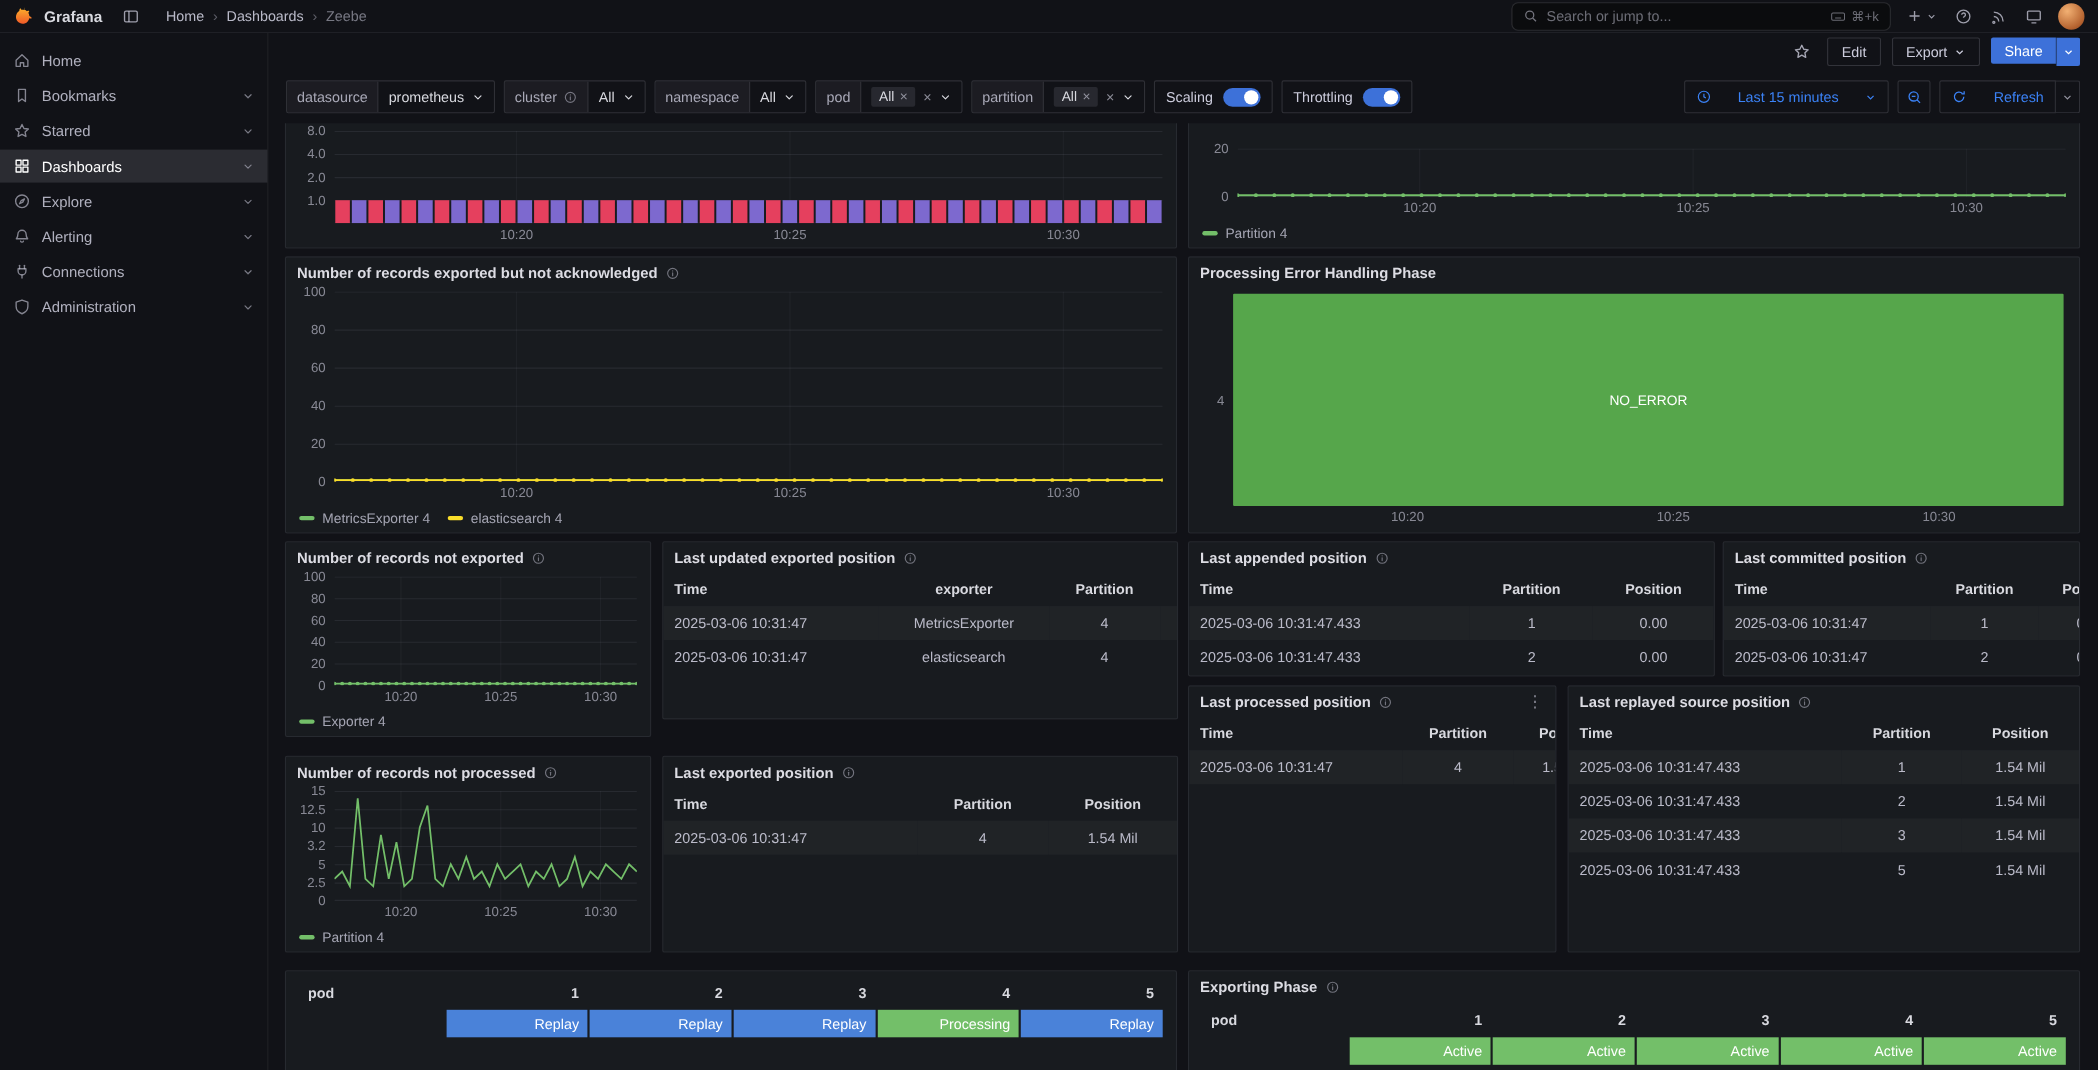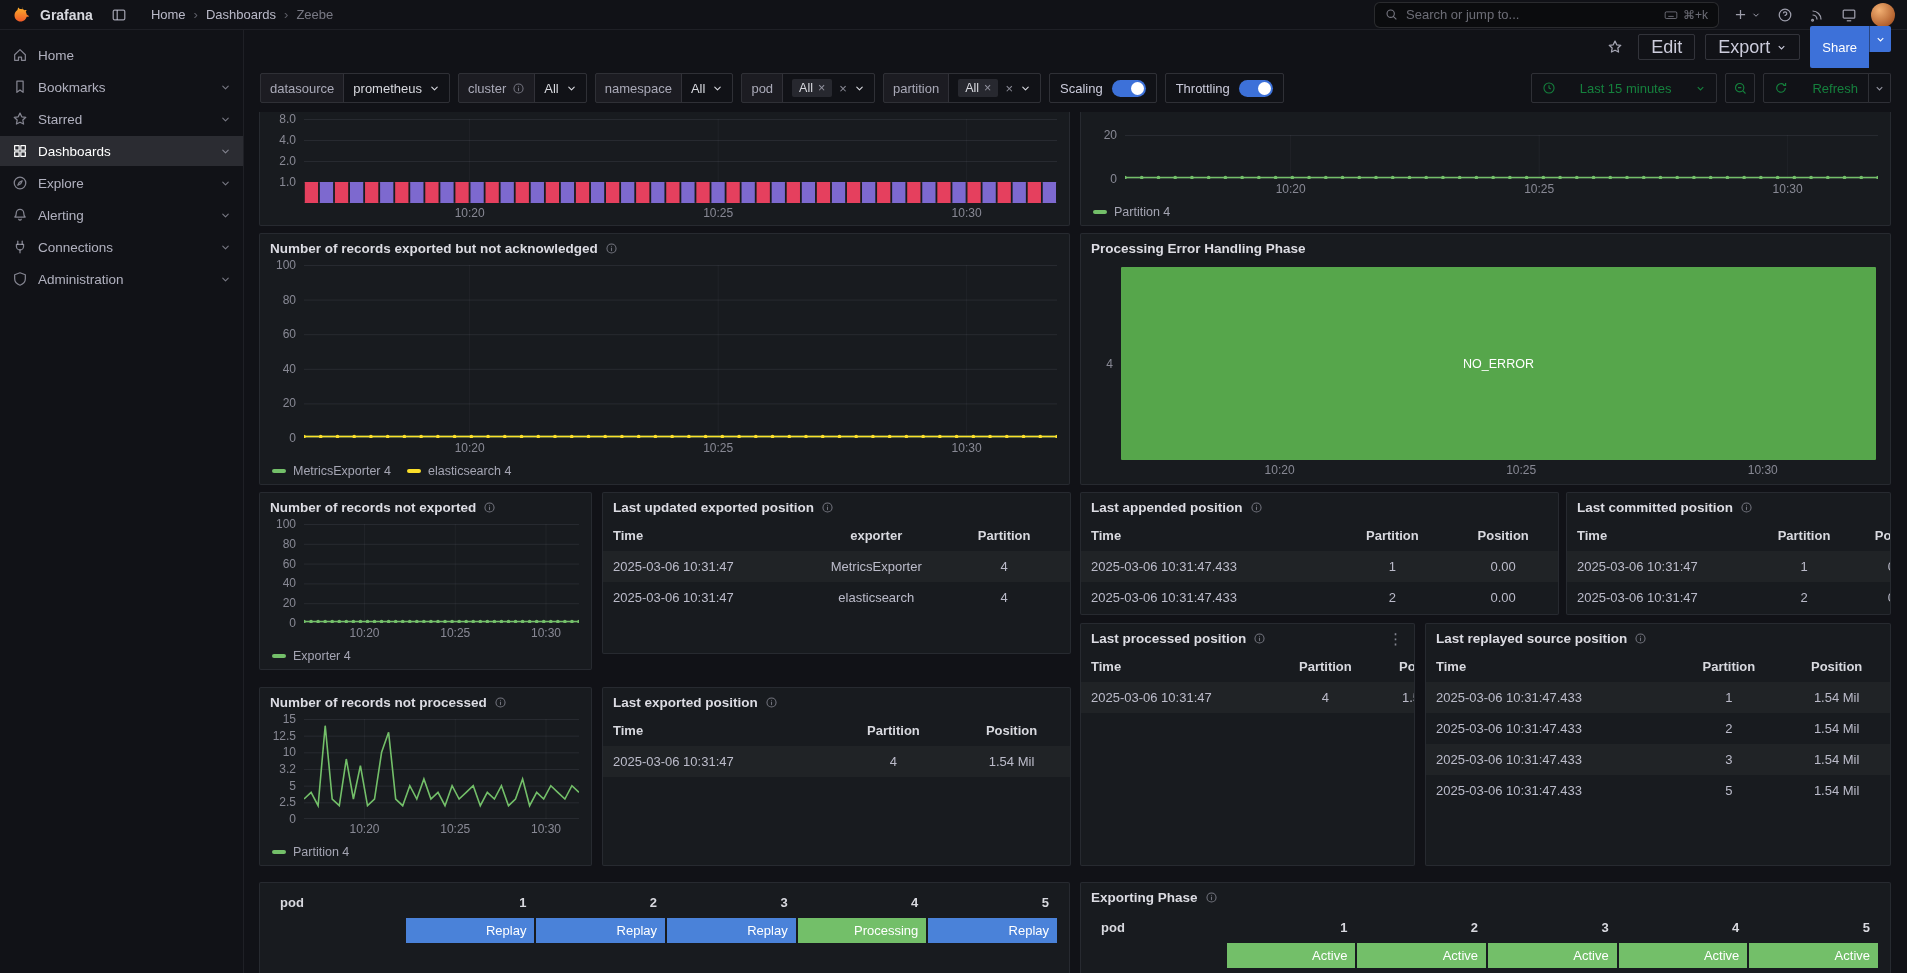--- a/index.html
+++ b/index.html
@@ -33,38 +33,38 @@
 .nav-item svg:first-child{color:rgba(204,204,220,0.62)}
 .nav-item.active{background:rgba(204,204,220,0.14);color:#fff}
 .nav-item.active svg:first-child{color:#fff}
 .nav-label{font-size:13.5px}
 .nav-chev{margin-left:auto;color:rgba(204,204,220,0.55)}
 
 
 .main{flex:1;display:flex;flex-direction:column;min-width:0}
 .toolbar{height:34px;flex:0 0 34px;display:flex;align-items:center;justify-content:flex-end;gap:10px;padding:0 16px}
 .ghost-icon-btn{width:26px;height:26px;display:flex;align-items:center;justify-content:center;background:none;border:0;color:rgba(204,204,220,0.8);cursor:pointer}
-.btn{height:26px;display:inline-flex;align-items:center;gap:6px;padding:0 12px;border:1px solid rgba(204,204,220,0.18);border-radius:2px;background:transparent;color:#ccccdc;font-size:18px;cursor:pointer}
+.btn{height:26px;display:inline-flex;align-items:center;gap:6px;padding:0 12px;border:1px solid rgba(204,204,220,0.18);border-radius:2px;background:transparent;color:#ccccdc;font-size:13px;cursor:pointer}
 .split{display:inline-flex}
-.btn-primary{height:42px;display:inline-flex;align-items:center;padding:0 12px;background:#3d71d9;border:0;color:#fff;font-size:13px;border-radius:2px 0 0 2px;cursor:pointer}
+.btn-primary{height:24px;display:inline-flex;align-items:center;padding:0 12px;background:#3d71d9;border:0;color:#fff;font-size:13px;border-radius:2px 0 0 2px;cursor:pointer}
 .btn-caret{width:22px;height:26px;display:flex;align-items:center;justify-content:center;background:#3d71d9;border:0;border-left:1px solid rgba(17,18,23,0.45);border-radius:0 2px 2px 0;color:#fff;cursor:pointer}
 
 
 .filterbar{height:48px;flex:0 0 48px;display:flex;align-items:center;padding:0 16px;gap:8px}
 .fleft{display:flex;align-items:flex-start;gap:8px}
 .fright{margin-left:auto;display:flex;align-items:center;gap:8px}
 .var{display:inline-flex;align-items:stretch;height:30px;border:1px solid rgba(204,204,220,0.16);border-radius:2px;overflow:hidden}
 .var-label{display:flex;align-items:center;gap:6px;padding:0 9px;color:rgba(204,204,220,0.8);background:rgba(204,204,220,0.06);border-right:1px solid rgba(204,204,220,0.12)}
 .var-value{display:flex;align-items:center;gap:7px;padding:0 9px;color:#d8d9df;cursor:pointer}
 .chip{display:inline-flex;align-items:center;gap:5px;padding:2px 7px;background:rgba(204,204,220,0.12);border-radius:2px;font-size:12.5px;color:#d8d9df;cursor:pointer}
 .chip-x,.clear-x{color:rgba(204,204,220,0.65);cursor:pointer}
 .toggle-box{display:inline-flex;align-items:center;gap:9px;height:30px;padding:0 10px;border:1px solid rgba(204,204,220,0.16);border-radius:2px}
 .switch{width:34px;height:17px;border-radius:9px;background:#3d71d9;position:relative;cursor:pointer}
 .switch::after{content:"";position:absolute;top:2px;right:2px;width:13px;height:13px;border-radius:50%;background:#fff}
-.picker{height:30px;display:inline-flex;align-items:center;gap:24px;padding:0 10px;border:1px solid rgba(204,204,220,0.16);border-radius:2px;color:#15803d;background:transparent;cursor:pointer;font-size:13px}
+.picker{height:30px;display:inline-flex;align-items:center;gap:24px;padding:0 10px;border:1px solid rgba(204,204,220,0.16);border-radius:2px;color:#3b82f6;background:transparent;cursor:pointer;font-size:13px}
 .sq{width:30px;justify-content:center;padding:0}
 .refresh-split .picker{border-radius:2px 0 0 2px}
 .refresh-caret{width:22px;height:30px;border:1px solid rgba(204,204,220,0.16);border-left:0;border-radius:0 2px 2px 0;display:flex;align-items:center;justify-content:center;color:rgba(204,204,220,0.7);background:transparent;cursor:pointer}
 
 
 .canvas{flex:1;position:relative;overflow:hidden}
 .panel{position:absolute;background:#181b1f;border:1px solid rgba(204,204,220,0.09);border-radius:2px;display:flex;flex-direction:column;overflow:hidden}
 .phead{display:flex;align-items:center;gap:7px;padding:7px 10px 3px;flex:0 0 auto}
 .ptitle{font-size:13.5px;font-weight:600;color:#dcdce3;white-space:nowrap;overflow:hidden;cursor:pointer}
 .info-i{color:rgba(204,204,220,0.5);flex:0 0 auto}

